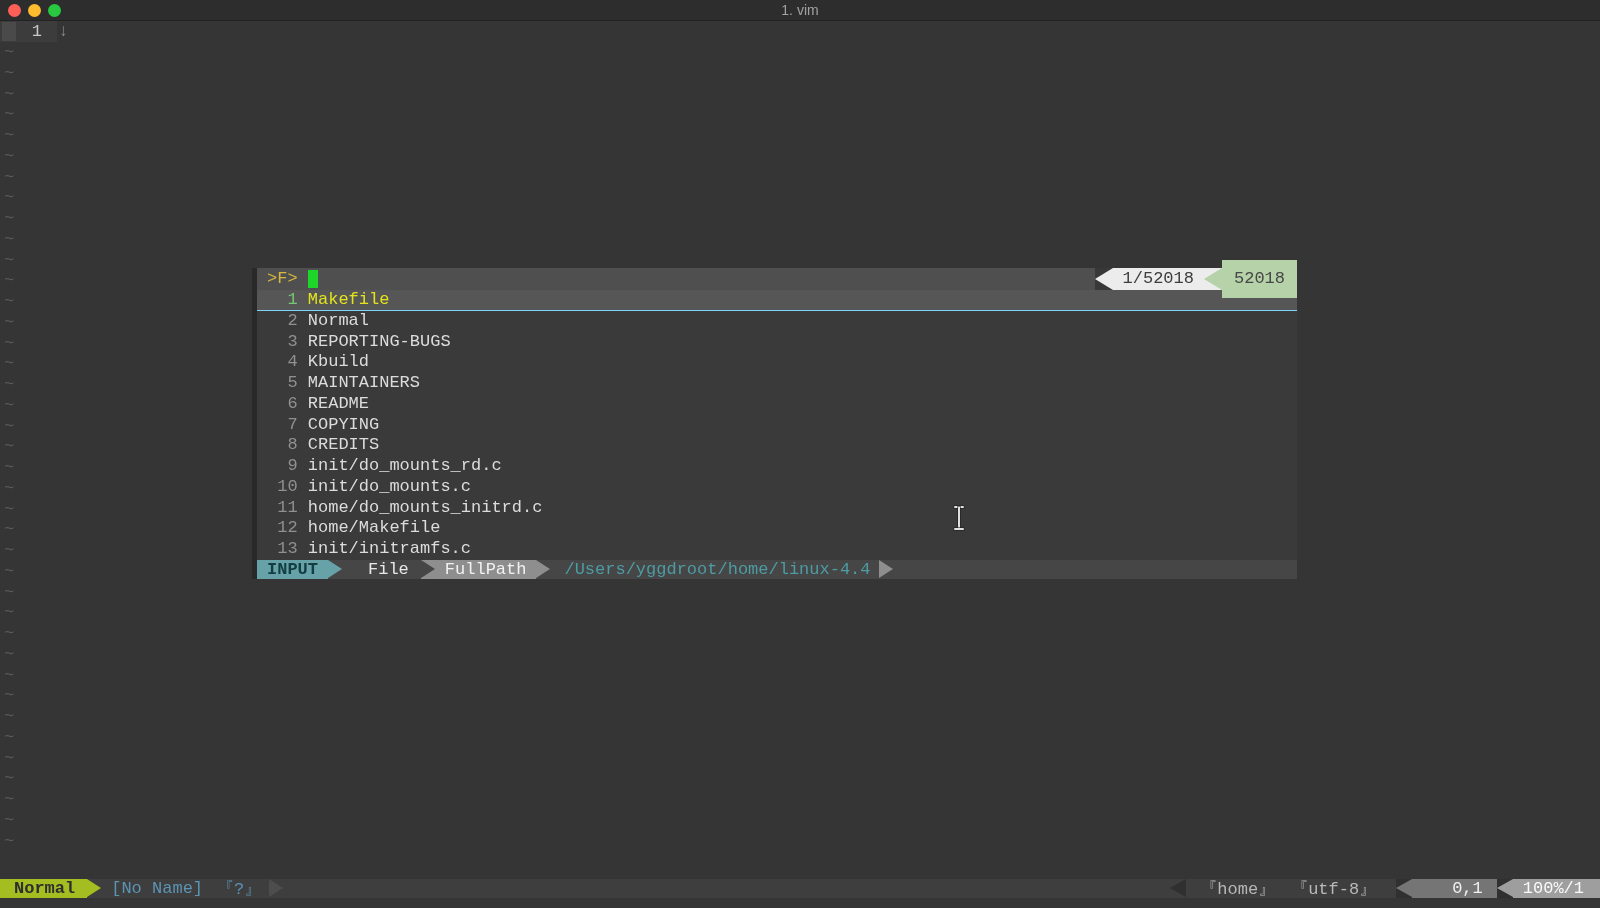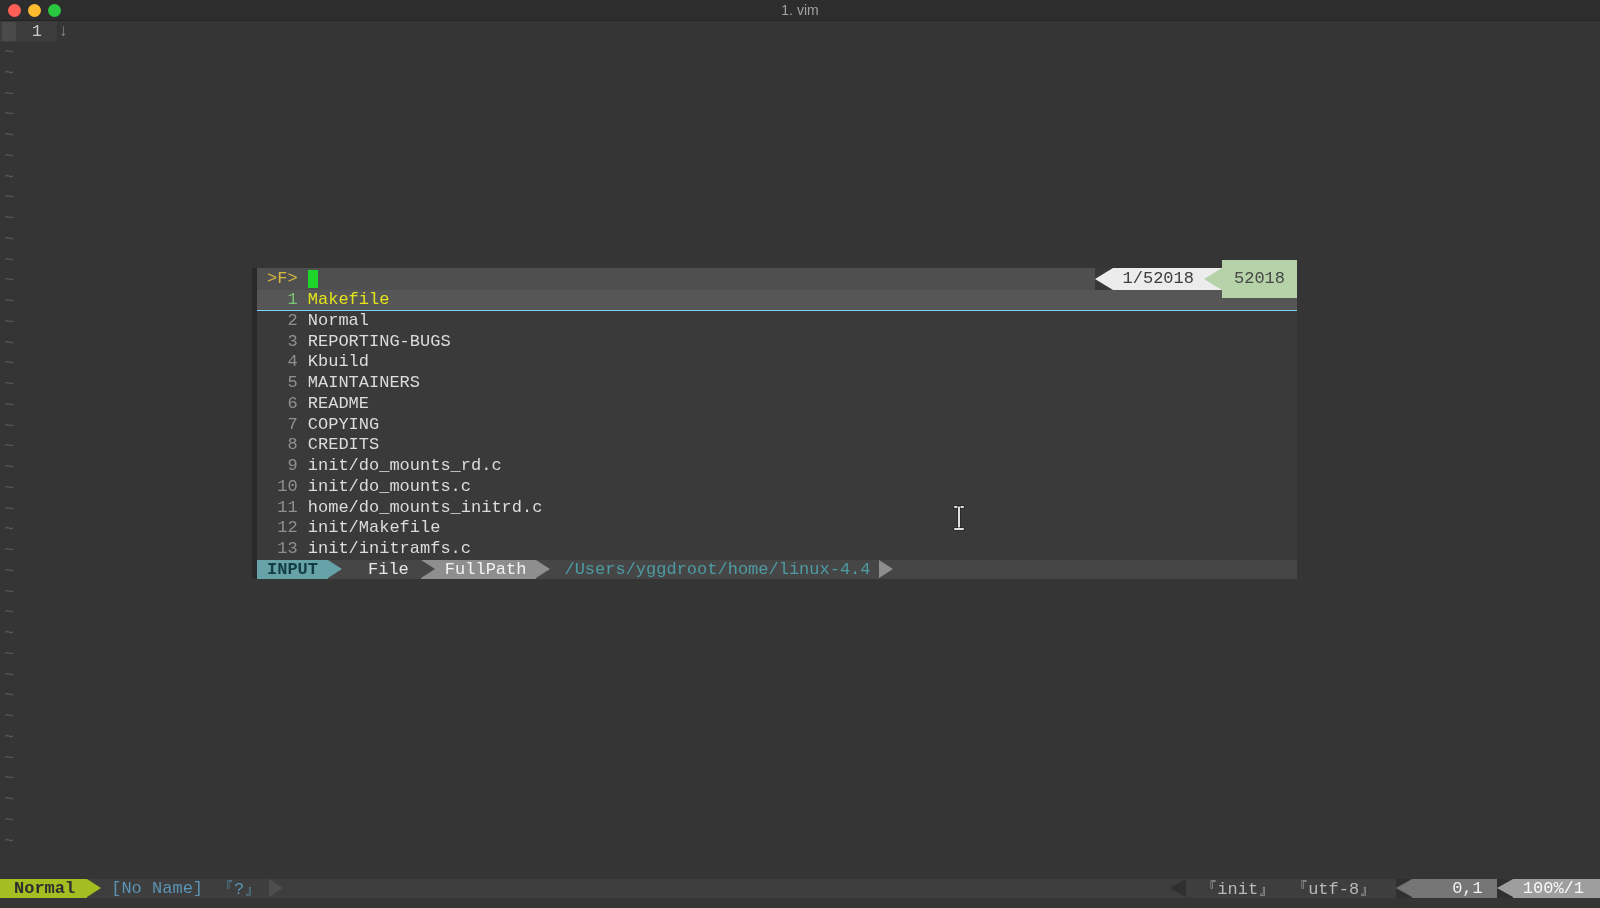--- a/index.html
+++ b/index.html
@@ -240,21 +240,21 @@
       <div class="file-row"><span class="num">7</span><span class="fname">COPYING</span></div>
 
       <div class="file-row"><span class="num">8</span><span class="fname">CREDITS</span></div>
 
       <div class="file-row"><span class="num">9</span><span class="fname">init/do_mounts_rd.c</span></div>
 
       <div class="file-row"><span class="num">10</span><span class="fname">init/do_mounts.c</span></div>
 
       <div class="file-row"><span class="num">11</span><span class="fname">home/do_mounts_initrd.c</span></div>
 
-      <div class="file-row"><span class="num">12</span><span class="fname">init/Makefile</span></div>
+      <div class="file-row"><span class="num">12</span><span class="fname">home/Makefile</span></div>
 
       <div class="file-row"><span class="num">13</span><span class="fname">init/initramfs.c</span></div>
 
     </div>
 
   <div class="popup-sl">
     <span class="pl-seg seg-input">INPUT</span>
     <span class="tri tri-input"></span>
     <span class="pl-seg seg-category">File</span>
     <span class="tri tri-into-gray"></span>
@@ -267,21 +267,21 @@
 </div>
 
 <div class="vim-sl">
   <span class="seg-normal">Normal</span>
   <span class="tri tri-normal"></span>
   <span class="sl-bufname">[No Name]</span>
   <span class="sl-ftype">『?』</span>
   <span class="tri tri-faint"></span>
   <span class="hspacer"></span>
   <span class="tri-l tri-l-dark"></span>
-  <span class="sl-ff">『init』</span>
+  <span class="sl-ff">『home』</span>
   <span class="sl-enc">『utf-8』</span>
   <span class="tri-l sep-into-pos"></span>
   <span class="seg-pos">0,1</span>
   <span class="tri-l sep-into-scroll"></span>
   <span class="seg-scroll">100%/1</span>
 </div>
 
 <div class="ibeam">
   <div class="serif-t"></div>
   <div class="stem"></div>

